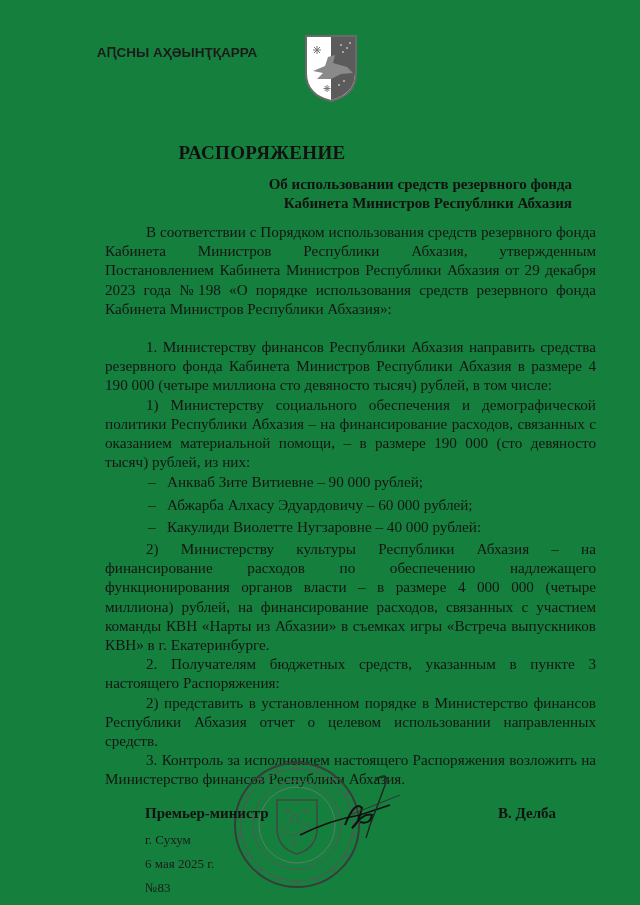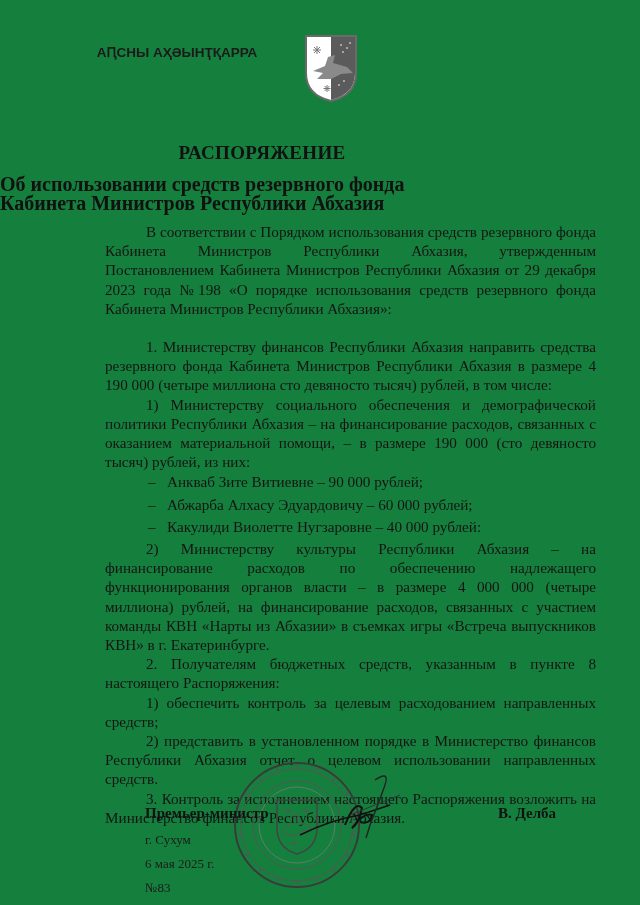--- a/index.html
+++ b/index.html
@@ -15,22 +15,22 @@
   .hdr-right { left: 386px; top: 42px; width: 212px; }
   .hdr-right .l2 { letter-spacing: 1.6px; }
   .emblem { position: absolute; left: 303px; top: 33px; width: 56px; height: 70px; }
 
   
   .title {
     position: absolute; left: 0; width: 524px; top: 142px; text-align: center;
     font-family: "Liberation Serif", serif; font-weight: bold; font-size: 19px; letter-spacing: 0.3px;
   }
   .subtitle {
-    position: absolute; left: 0; width: 572px; top: 175px; text-align: left;
-    font-family: "Liberation Serif", serif; font-weight: bold; font-size: 20px; line-height: 19px;
+    position: absolute; left: 0; width: 572px; top: 175px; text-align: right;
+    font-family: "Liberation Serif", serif; font-weight: bold; font-size: 15px; line-height: 19px;
   }
 
   
   .body {
     position: absolute; left: 105px; width: 491px; top: 222px;
     font-family: "Liberation Serif", serif; font-size: 15.2px; line-height: 19.2px; color: #141414;
   }
   .body p { margin: 0; text-align: justify; text-indent: 41px; }
   .body p.gap { margin-top: 19px; }
   .body ul { list-style: none; margin: 0; padding: 0; }
@@ -94,22 +94,21 @@
   <div class="body">
     <p>В соответствии с Порядком использования средств резервного фонда Кабинета Министров Республики Абхазия, утвержденным Постановлением Кабинета Министров Республики Абхазия от 29 декабря 2023 года №198 «О порядке использования средств резервного фонда Кабинета Министров Республики Абхазия»:</p>
     <p class="gap">1. Министерству финансов Республики Абхазия направить средства резервного фонда Кабинета Министров Республики Абхазия в размере 4 190 000 (четыре миллиона сто девяносто тысяч) рублей, в том числе:</p>
     <p>1) Министерству социального обеспечения и демографической политики Республики Абхазия – на финансирование расходов, связанных с оказанием материальной помощи, – в размере 190 000 (сто девяносто тысяч) рублей, из них:</p>
     <ul>
       <li><span class="dash">–</span><span>Анкваб Зите Витиевне – 90 000 рублей;</span></li>
       <li><span class="dash">–</span><span>Абжарба Алхасу Эдуардовичу – 60 000 рублей;</span></li>
       <li><span class="dash">–</span><span>Какулиди Виолетте Нугзаровне – 40 000 рублей:</span></li>
     </ul>
     <p>2) Министерству культуры Республики Абхазия – на финансирование расходов по обеспечению надлежащего функционирования органов власти – в размере 4 000 000 (четыре миллиона) рублей, на финансирование расходов, связанных с участием команды КВН «Нарты из Абхазии» в съемках игры «Встреча выпускников КВН» в г. Екатеринбурге.</p>
-    <p>2. Получателям бюджетных средств, указанным в пункте 8 настоящего Распоряжения:</p>
-    <p>1) обеспечить контроль за целевым расходованием направленных средств;</p>
+    <p>2. Получателям бюджетных средств, указанным в пункте 3 настоящего Распоряжения:</p>
     <p>2) представить в установленном порядке в Министерство финансов Республики Абхазия отчет о целевом использовании направленных средств.</p>
     <p>3. Контроль за исполнением настоящего Распоряжения возложить на Министерство финансов Республики Абхазия.</p>
   </div>
 
   <svg class="seal" viewBox="0 0 130 130">
     <circle cx="65" cy="65" r="62" fill="none" stroke="#3a3a3a" stroke-width="2"></circle>
     <circle cx="65" cy="65" r="56" fill="none" stroke="#555" stroke-width="1"></circle>
     <circle cx="65" cy="65" r="44" fill="none" stroke="#555" stroke-width="1"></circle>
     <circle cx="65" cy="65" r="38" fill="none" stroke="#777" stroke-width="0.8"></circle>
     <g fill="#555">

